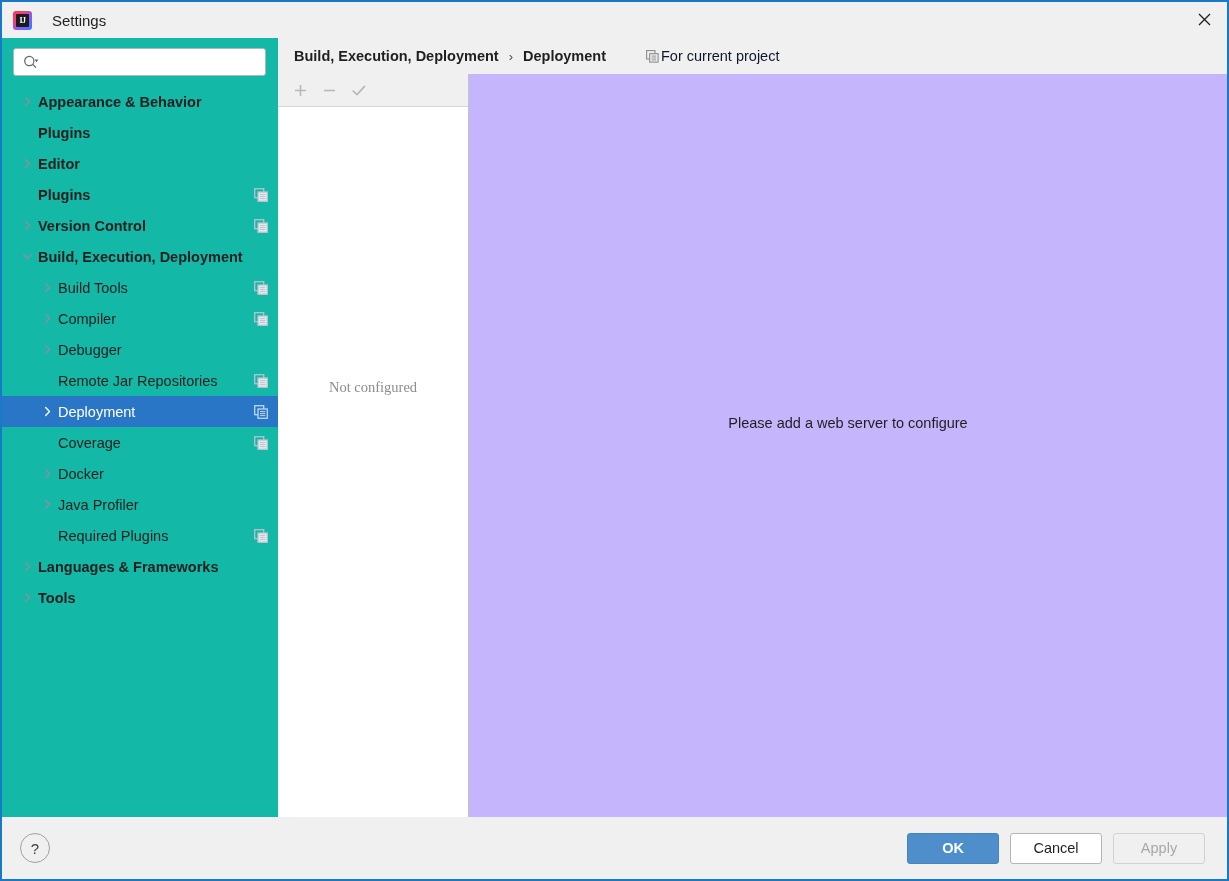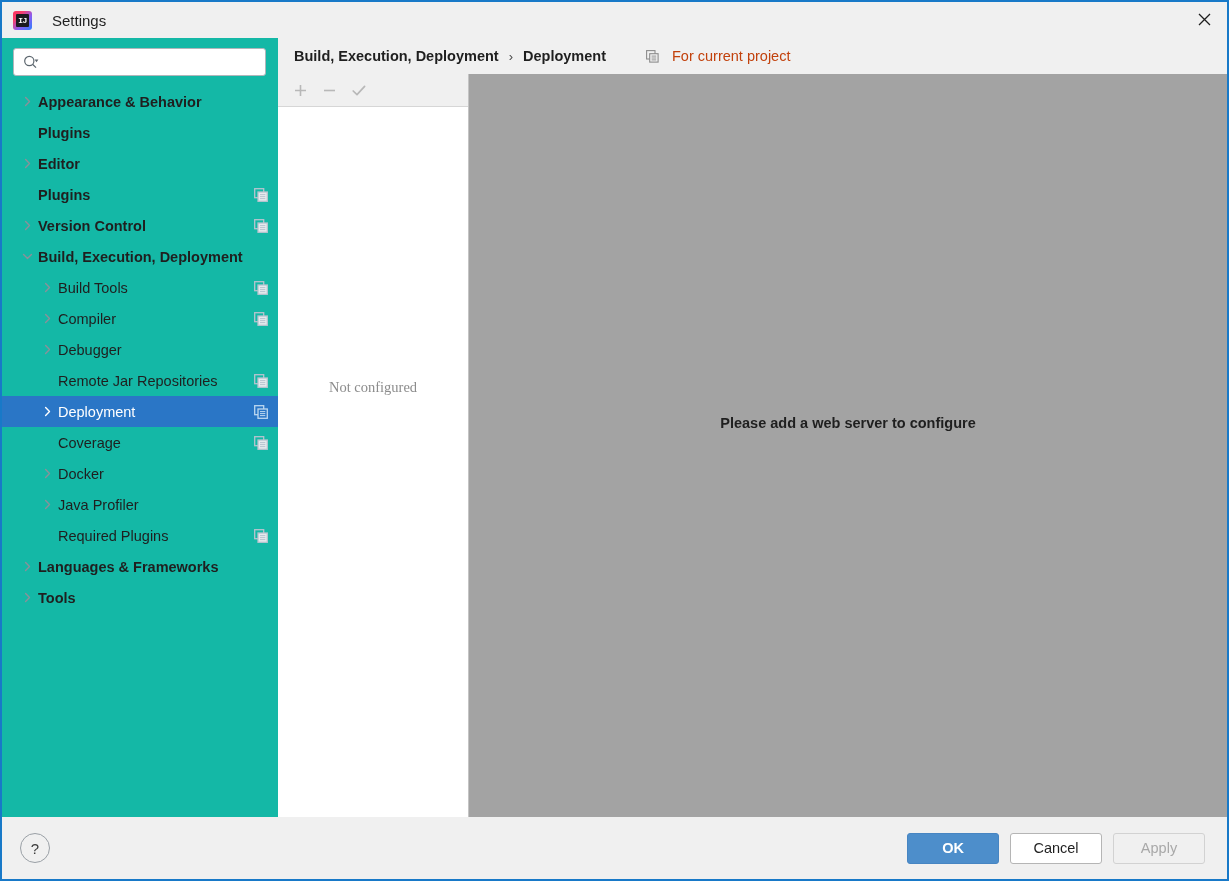--- a/index.html
+++ b/index.html
@@ -52,21 +52,21 @@
     background: #1a1a1f;
     border-radius: 1px;
   }
   .app-logo .ij {
     position: absolute;
     left: 0; top: 0;
     width: 19px; height: 19px;
     color: #ffffff;
     font-size: 8px;
     font-weight: bold;
-    font-family: Liberation Mono, monospace;
+    font-family: Liberation Serif, serif;
     display: flex;
     align-items: center;
     justify-content: center;
     letter-spacing: -0.5px;
     z-index: 2;
   }
   .title-text {
     margin-left: 20px;
     font-size: 15px;
     color: #1f1f1f;
@@ -192,44 +192,43 @@
     display: flex;
     align-items: center;
     justify-content: center;
     padding-bottom: 150px;
     color: #8c8c8c;
     font-size: 14.5px;
   }
   
   .main-panel {
     flex: 1;
-    background: #a3a3a3;
+    background: #c4b5fd;
     display: flex;
     flex-direction: column;
     position: relative;
-    font-weight: bold;
   }
   .crumb {
     font-size: 14.5px;
     font-weight: bold;
     color: #1f1f1f;
   }
   .crumb-sep {
     margin: 0 10px;
     color: #4a4a4a;
     font-size: 13px;
     display: inline-flex;
     align-items: center;
   }
   .scope-note {
     margin-left: 40px;
     display: inline-flex;
     align-items: center;
-    gap: 13px;
-    color: #c2410c;
+    gap: 2px;
+    color: #0f172a;
     font-size: 14.5px;
     font-weight: normal;
   }
   .main-msg {
     flex: 1;
     display: flex;
     align-items: center;
     justify-content: center;
     padding-bottom: 45px;
     font-size: 14.5px;

